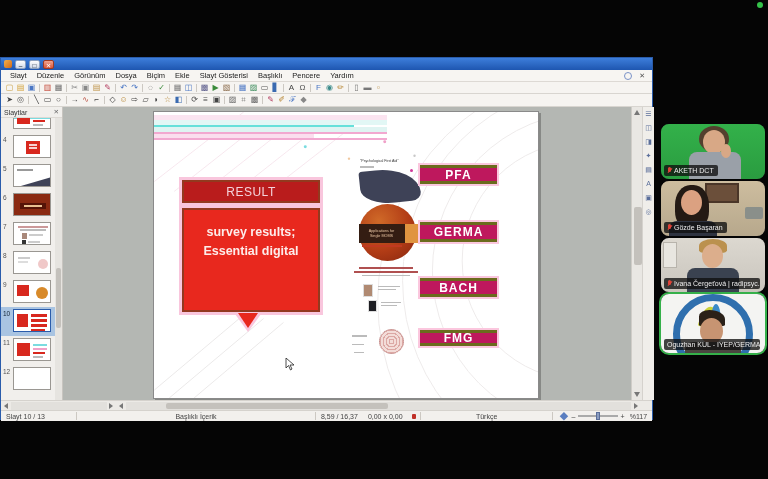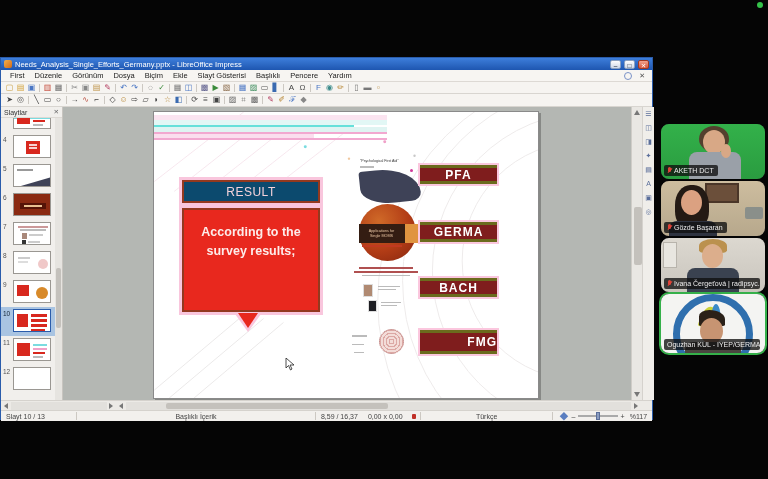--- a/index.html
+++ b/index.html
@@ -46,27 +46,27 @@
   .panel-scroll .thumb { position:absolute; left:1px; width:5px; top:150px; height:60px; background:#c4c1bc; border-radius:2px; }
 
   .canvas { position:absolute; left:62px; top:49px; width:568px; height:293px; background:#b4b7b3; overflow:hidden; }
   .page { position:absolute; left:90px; top:4px; width:386px; height:288px; background:#fff; border:1px solid #8a8a8a; box-shadow:2px 2px 0 rgba(0,0,0,0.25); overflow:hidden; }
 
   
   .stripe { position:absolute; left:0; }
   .deco { position:absolute; left:0; top:0; width:100%; height:100%; pointer-events:none; }
 
   
-  .result-box { position:absolute; left:28px; top:68px; width:138px; height:23px; background:#0c4a6e; border:2px solid #93391f; box-shadow:0 0 0 3px #f9c6dd; color:#f4d2da; font-size:12px; display:flex; align-items:center; justify-content:center; letter-spacing:0.5px; }
+  .result-box { position:absolute; left:28px; top:68px; width:138px; height:23px; background:#b91c1c; border:2px solid #93391f; box-shadow:0 0 0 3px #f9c6dd; color:#f4d2da; font-size:12px; display:flex; align-items:center; justify-content:center; letter-spacing:0.5px; }
   .bubble { position:absolute; left:28px; top:96px; width:138px; height:104px; background:#e8281e; border:2px solid #93391f; box-shadow:0 0 0 3px #f9c6dd; color:#fdecea; font-size:12.5px; font-weight:600; text-align:center; padding-top:13px; line-height:19px; }
   .bubble-tail-glow { position:absolute; left:81px; top:202px; width:0; height:0; border-left:13px solid transparent; border-right:13px solid transparent; border-top:18px solid #f9c6dd; }
   .bubble-tail { position:absolute; left:84px; top:201px; width:0; height:0; border-left:10px solid transparent; border-right:10px solid transparent; border-top:15px solid #e8281e; }
 
   
-  .redbar { position:absolute; left:266px; width:77px; background:#7f1d1d; border-top:3px solid #6b6b1d; border-bottom:3px solid #6b6b1d; box-shadow:0 0 0 2px #fbc7de; color:#fff; font-weight:bold; font-size:12px; letter-spacing:1px; display:flex; align-items:center; justify-content:center; }
+  .redbar { position:absolute; left:266px; width:77px; background:#be185d; border-top:3px solid #6b6b1d; border-bottom:3px solid #6b6b1d; box-shadow:0 0 0 2px #fbc7de; color:#fff; font-weight:bold; font-size:12px; letter-spacing:1px; display:flex; align-items:center; justify-content:center; }
 
   .tiny { position:absolute; font-size:6px; transform:scale(0.6); transform-origin:left top; color:#444; white-space:nowrap; }
   .gline { position:absolute; background:#bbb; }
 
   
   .pfa-swoosh { position:absolute; left:206px; top:57px; width:60px; height:34px; background:#3e4257; border-radius:8% 90% 20% 70% / 10% 95% 30% 60%; transform:rotate(-6deg); }
   .pfa-dot { position:absolute; left:256px; top:57px; width:3px; height:3px; background:#d03a9a; border-radius:50%; }
 
   
   .afsm-circle { position:absolute; left:205px; top:92px; width:57px; height:57px; border-radius:50%; background:radial-gradient(circle at 35% 30%, #d06a28, #b23c16 55%, #8e2a10 90%); }
@@ -125,29 +125,28 @@
 <body>
 
 <div class="stage">
 
   <div class="meet-dot" style="background: rgb(53, 194, 74);"></div>
 
   <div class="lo-window">
 
     <div class="titlebar">
       <span class="app-icon"></span>
-      <span class="title">Needs_Analysis_Single_Efforts_Germany.pptx - LibreOffice Impress</span>
       <span class="winbtn">–</span>
       <span class="winbtn">□</span>
       <span class="winbtn close">✕</span>
     </div>
 
     <div class="menubar">
       <span id="menu-items" style="display:flex;">
-          <span class="menu-item">First</span>
+          <span class="menu-item">Slayt</span>
           <span class="menu-item">Düzenle</span>
           <span class="menu-item">Görünüm</span>
           <span class="menu-item">Dosya</span>
           <span class="menu-item">Biçim</span>
           <span class="menu-item">Ekle</span>
           <span class="menu-item">Slayt Gösterisi</span>
           <span class="menu-item">Başlıklı</span>
           <span class="menu-item">Pencere</span>
           <span class="menu-item">Yardım</span>
         </span>
@@ -360,22 +359,22 @@
         <div class="stripe" style="top:15px;width:233px;height:5px;background:#dff4f2;"></div>
         <div class="stripe" style="top:20px;width:233px;height:2px;background:#f2a8d0;"></div>
         <div class="stripe" style="top:22px;width:160px;height:4px;background:#fbdeee;"></div>
         <div class="stripe" style="top:26px;width:233px;height:2px;background:#f2a8d0;"></div>
 
         <div class="result-box">
           <span>RESULT</span>
         </div>
 
         <div class="bubble">
-          <div>According to the</div>
           <div>survey results;</div>
+          <div>Essential digital</div>
         </div>
         <div class="bubble-tail-glow"></div>
         <div class="bubble-tail"></div>
 
         <span class="tiny" style="left:206px;top:47px;color:#333;">"Psychological First Aid"</span>
         <span class="gline" style="left:206px;top:54px;width:14px;height:1.5px;"></span>
         <div class="pfa-swoosh"></div>
         <div class="pfa-dot"></div>
         <div class="redbar" style="top:53px;height:19px;">
           <span>PFA</span>
@@ -402,21 +401,21 @@
         <span class="gline" style="left:227px;top:190px;width:20px;height:1.2px;"></span>
         <span class="gline" style="left:227px;top:193px;width:16px;height:1.2px;"></span>
         <div class="redbar" style="top:166px;height:19px;">
           <span>BACH</span>
         </div>
 
         <span class="gline" style="left:198px;top:223px;width:15px;height:1.5px;"></span>
         <span class="gline" style="left:198px;top:232px;width:12px;height:1.2px;"></span>
         <span class="gline" style="left:200px;top:240px;width:10px;height:1.2px;"></span>
         <div class="fmg-medal"></div>
-        <div class="redbar" style="top:218px;height:24px;justify-content:flex-end;">
+        <div class="redbar" style="top:218px;height:16px;">
           <span>FMG</span>
         </div>
 
         <svg class="cursor" width="10" height="13" viewBox="0 0 10 13">
           <polygon points="1,0 1,10 3.5,7.5 5.5,12 7,11 5,7 9,7" fill="#fff" stroke="#222" stroke-width="0.8"></polygon>
         </svg>
       </div>
     </div>
 
     <div class="vscroll">

